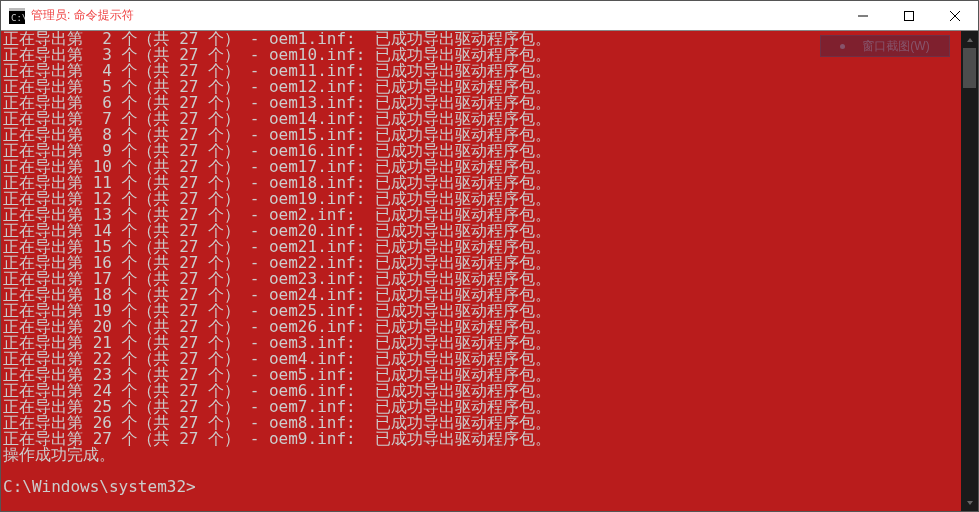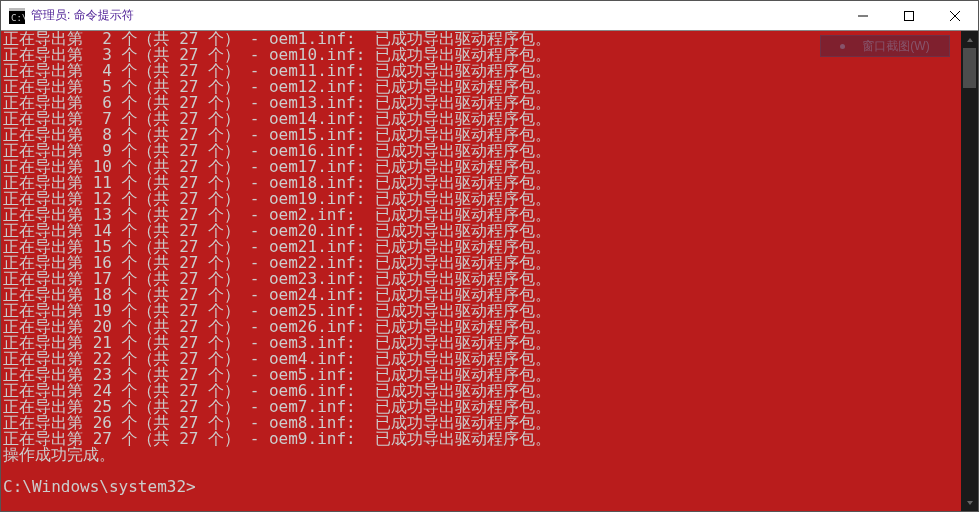--- a/index.html
+++ b/index.html
@@ -1,21 +1,21 @@
 <!DOCTYPE html>
 <html><head>
   <meta charset="utf-8">
   <style>
     * { margin: 0; padding: 0; box-sizing: border-box; }
     html, body { width: 979px; height: 512px; overflow: hidden; font-family: "Segoe UI", Tahoma, sans-serif; }
     .window { width: 979px; height: 512px; background: #000; border: 1px solid #555; display: flex; flex-direction: column; }
     .titlebar { height: 30px; background: #fff; display: flex; align-items: center; border-bottom: 1px solid #888; }
     .titlebar-icon { width: 16px; height: 16px; margin: 0 6px 0 8px; display: inline-flex; align-items: center; justify-content: center; }
     .titlebar-icon svg { width: 16px; height: 16px; }
-    .titlebar-title { font-size: 12px; color: #4c1d95; flex: 0 0 auto; }
+    .titlebar-title { font-size: 12px; color: #ef4444; flex: 0 0 auto; }
     .titlebar-spacer { flex: 1 1 auto; }
     .titlebar-buttons { display: flex; height: 100%; }
     .tbtn { width: 46px; height: 100%; display: flex; align-items: center; justify-content: center; background: #fff; }
     .tbtn svg { width: 10px; height: 10px; stroke: #000; stroke-width: 1; fill: none; }
     .client { flex: 1 1 auto; display: flex; background: #000; position: relative; }
     .console { flex: 1 1 auto; background: #b91c1c; color: #ccc; font-family: "NSimSun","SimSun","MS Gothic","Consolas",monospace; font-size: 16px; line-height: 16px; white-space: pre; padding: 0 0 0 2px; overflow: hidden; letter-spacing: 0; }
     .scrollbar { width: 17px; background: #1a1a1a; position: relative; display: flex; flex-direction: column; }
     .sb-btn { height: 17px; background: #1a1a1a; display: flex; align-items: center; justify-content: center; }
     .sb-btn svg { width: 8px; height: 8px; fill: #666; }
     .sb-track { flex: 1 1 auto; position: relative; background: #1a1a1a; }

